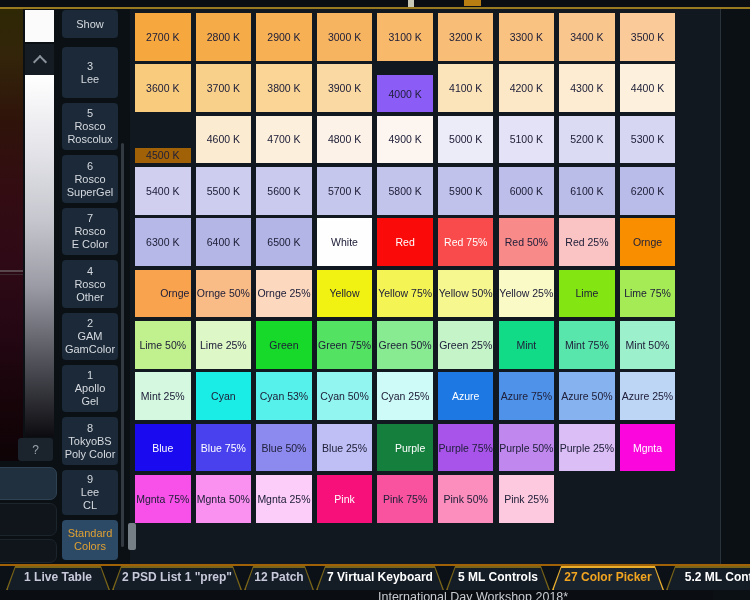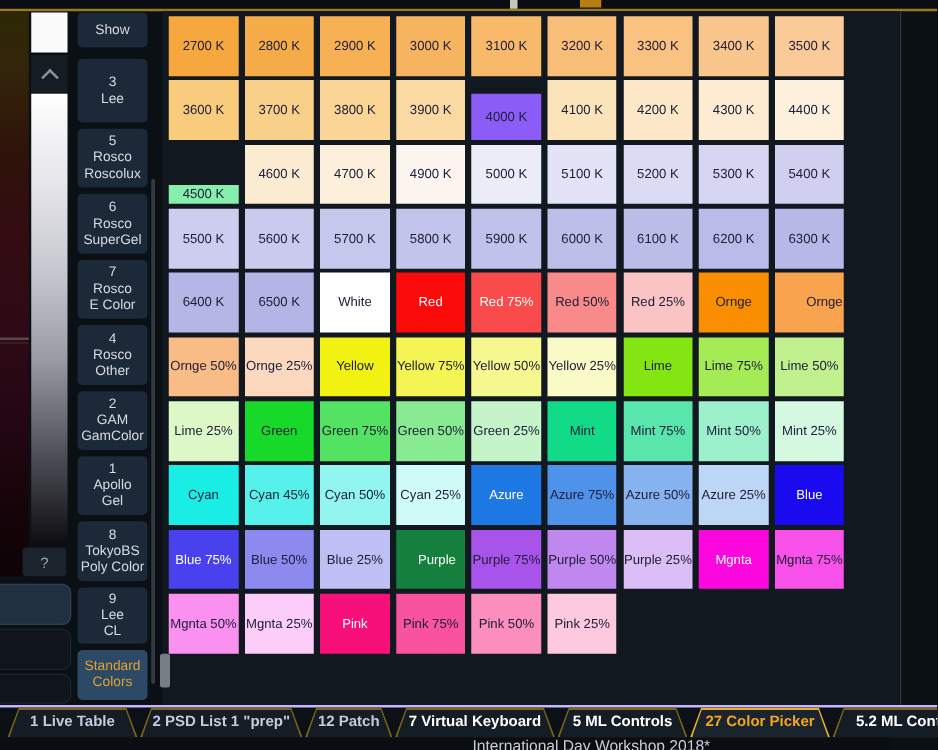--- a/index.html
+++ b/index.html
@@ -52,21 +52,21 @@
     position:absolute;left:135px;top:13px;
     display:grid;grid-template-columns:repeat(9,55.5px);column-gap:5.1px;
     grid-auto-rows:47.5px;row-gap:3.85px;
   }
   .swatch{
     display:flex;align-items:center;justify-content:center;
     font-size:10.5px;white-space:nowrap;overflow:hidden;cursor:pointer;color:#20203A;
   }
   .swatch.light{color:#FFFFFF;}
   
-  .tabbar{position:absolute;left:0;top:564px;width:750px;height:16px;background:#0C1117;border-top:2px solid #c4b5fd;box-sizing:border-box;}
+  .tabbar{position:absolute;left:0;top:564px;width:750px;height:16px;background:#0C1117;border-top:2px solid #a16207;box-sizing:border-box;}
   .tab{position:absolute;top:0;height:24px;cursor:pointer;}
   .tab-bg{position:absolute;left:0;top:0;right:0;bottom:0;background:#7A6518;
     clip-path:polygon(9px 0, calc(100% - 9px) 0, 100% 100%, 0 100%);}
   .tab-bg::after{content:'';position:absolute;left:1.5px;right:1.5px;top:1.5px;bottom:0;background:#141C26;
     clip-path:polygon(8px 0, calc(100% - 8px) 0, 100% 100%, 0 100%);}
   .tab-label{position:relative;display:block;text-align:center;line-height:23px;font-size:12px;font-weight:bold;color:#C8CADB;}
   .tab.magenta .tab-label{color:#ffffff;}
   .tab.active .tab-bg{background:#E9AE2E;}
   .tab.active .tab-bg::after{background:#1A242F;}
   .tab.active .tab-label{color:#F2A51F;}
@@ -146,23 +146,24 @@
       <div class="swatch" style="background: rgb(250, 203, 152);">3500 K</div>
       <div class="swatch" style="background: rgb(248, 203, 125);">3600 K</div>
       <div class="swatch" style="background: rgb(249, 208, 137);">3700 K</div>
       <div class="swatch" style="background: rgb(250, 213, 149);">3800 K</div>
       <div class="swatch" style="background: rgb(250, 218, 162);">3900 K</div>
       <div class="swatch" style="background: #8b5cf6; margin-top: 11px;">4000 K</div>
       <div class="swatch" style="background: rgb(251, 227, 186);">4100 K</div>
       <div class="swatch" style="background: rgb(252, 232, 198);">4200 K</div>
       <div class="swatch" style="background: rgb(253, 236, 210);">4300 K</div>
       <div class="swatch" style="background: rgb(253, 241, 222);">4400 K</div>
-      <div class="swatch" style="background: #86efac; margin-top: 32px;">4500 K</div>
+      <div class="swatch" style="background: #a16207; margin-top: 32px;">4500 K</div>
       <div class="swatch" style="background: rgb(251, 235, 208);">4600 K</div>
       <div class="swatch" style="background: rgb(252, 239, 220);">4700 K</div>
+      <div class="swatch" style="background: rgb(252, 242, 231);">4800 K</div>
       <div class="swatch" style="background: rgb(253, 246, 240);">4900 K</div>
       <div class="swatch" style="background: rgb(236, 235, 248);">5000 K</div>
       <div class="swatch" style="background: rgb(227, 226, 246);">5100 K</div>
       <div class="swatch" style="background: rgb(220, 219, 244);">5200 K</div>
       <div class="swatch" style="background: rgb(214, 213, 242);">5300 K</div>
       <div class="swatch" style="background: rgb(208, 207, 240);">5400 K</div>
       <div class="swatch" style="background: rgb(205, 205, 239);">5500 K</div>
       <div class="swatch" style="background: rgb(201, 202, 238);">5600 K</div>
       <div class="swatch" style="background: rgb(198, 199, 237);">5700 K</div>
       <div class="swatch" style="background: rgb(195, 196, 236);">5800 K</div>
@@ -192,21 +193,21 @@
       <div class="swatch" style="background: rgb(222, 247, 199);">Lime 25%</div>
       <div class="swatch" style="background: rgb(22, 217, 41);">Green</div>
       <div class="swatch" style="background: rgb(83, 226, 98);">Green 75%</div>
       <div class="swatch" style="background: rgb(136, 235, 146);">Green 50%</div>
       <div class="swatch" style="background: rgb(196, 244, 200);">Green 25%</div>
       <div class="swatch" style="background: rgb(18, 219, 136);">Mint</div>
       <div class="swatch" style="background: rgb(89, 230, 173);">Mint 75%</div>
       <div class="swatch" style="background: rgb(156, 240, 204);">Mint 50%</div>
       <div class="swatch" style="background: rgb(212, 248, 224);">Mint 25%</div>
       <div class="swatch" style="background: rgb(25, 237, 229);">Cyan</div>
-      <div class="swatch" style="background: rgb(85, 241, 234);">Cyan 45%</div>
+      <div class="swatch" style="background: rgb(85, 241, 234);">Cyan 53%</div>
       <div class="swatch" style="background: rgb(146, 245, 239);">Cyan 50%</div>
       <div class="swatch" style="background: rgb(206, 250, 247);">Cyan 25%</div>
       <div class="swatch light" style="background: rgb(29, 120, 228);">Azure</div>
       <div class="swatch" style="background: rgb(79, 146, 233);">Azure 75%</div>
       <div class="swatch" style="background: rgb(134, 178, 239);">Azure 50%</div>
       <div class="swatch" style="background: rgb(190, 214, 246);">Azure 25%</div>
       <div class="swatch light" style="background: rgb(26, 10, 240);">Blue</div>
       <div class="swatch light" style="background: rgb(73, 65, 238);">Blue 75%</div>
       <div class="swatch" style="background: rgb(141, 138, 239);">Blue 50%</div>
       <div class="swatch" style="background: rgb(191, 190, 245);">Blue 25%</div>

